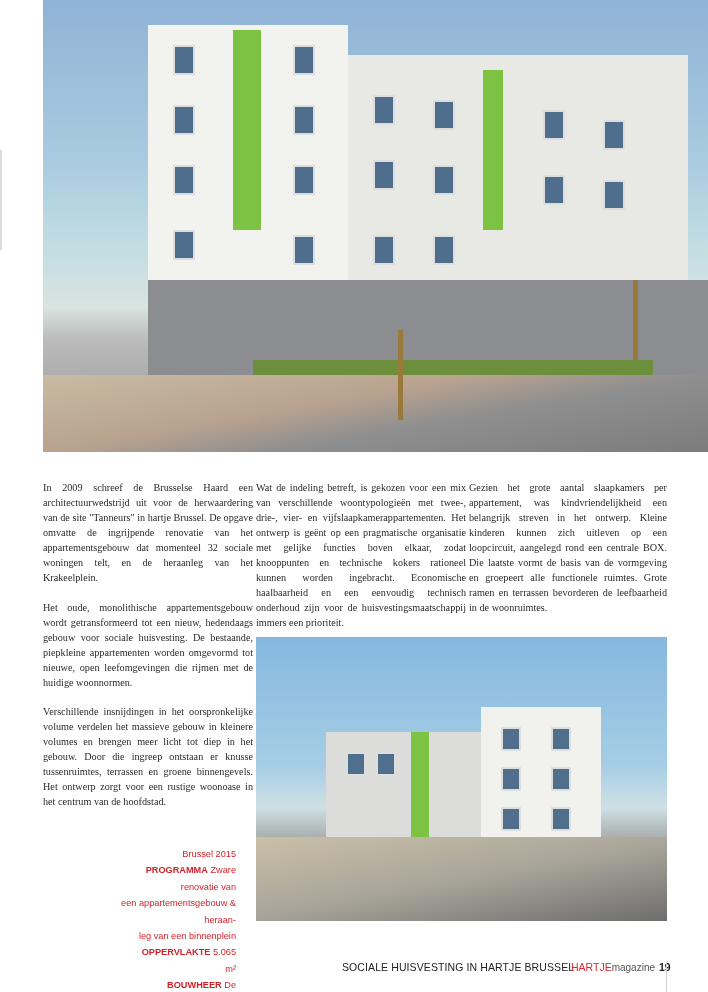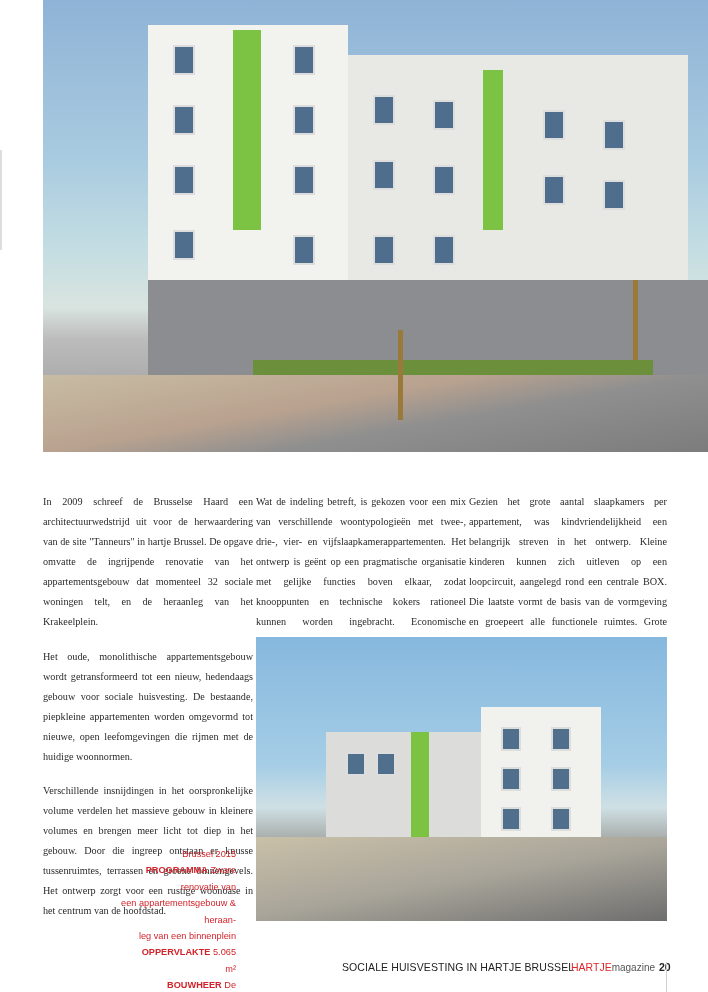--- a/index.html
+++ b/index.html
@@ -8,21 +8,21 @@
     background:linear-gradient(180deg,#8fb3d6 0%,#a9cbe0 35%,#c3dde2 55%,#d9e4e0 68%,#bcbcbc 75%,#8f8f8f 100%);}
   .hero .bldg-main{position:absolute;left:105px;top:25px;width:200px;height:300px;background:#f2f2ee;}
   .hero .bldg-side{position:absolute;left:305px;top:55px;width:340px;height:265px;background:#e8e8e4;}
   .hero .base{position:absolute;left:105px;top:280px;width:560px;height:95px;background:#8b8d90;}
   .hero .green1{position:absolute;left:190px;top:30px;width:28px;height:200px;background:#7cc243;}
   .hero .green2{position:absolute;left:440px;top:70px;width:20px;height:160px;background:#7cc243;}
   .hero .win{position:absolute;width:18px;height:26px;background:#4f6d8c;border:2px solid #ddd;}
   .hero .street{position:absolute;left:0;top:375px;width:665px;height:77px;background:linear-gradient(170deg,#c8bca3 0%,#b9a28f 40%,#8f8f8f 60%,#7c7c7c 100%);}
   .hero .grass{position:absolute;left:210px;top:360px;width:400px;height:16px;background:#6b8f3a;}
   .hero .tree{position:absolute;width:5px;background:#9a7a3a;}
-  .col{position:absolute;top:492px;width:210px;font-size:10.2px;line-height:20px;text-align:justify;}
+  .col{position:absolute;top:480px;width:210px;font-size:10.2px;line-height:15px;text-align:justify;}
   .col p{margin:0 0 14.6px 0;}
   .col1{left:43px;}
   .col2{left:256px;}
   .col3{left:469px;width:198px;}
   .photo2{position:absolute;left:256px;top:637px;width:411px;height:284px;overflow:hidden;
     background:linear-gradient(180deg,#86b8de 0%,#a5cde6 45%,#cfe0e4 60%,#9a9a96 75%,#7f7f7c 100%);}
   .photo2 .b1{position:absolute;left:225px;top:70px;width:120px;height:170px;background:#f1f1ee;}
   .photo2 .b2{position:absolute;left:70px;top:95px;width:155px;height:135px;background:#dcdcda;}
   .photo2 .g{position:absolute;left:155px;top:95px;width:18px;height:110px;background:#7cc243;}
   .photo2 .court{position:absolute;left:0;top:200px;width:411px;height:84px;background:linear-gradient(170deg,#c9c0a8 0%,#a9a59a 50%,#6e6e6e 100%);}
@@ -106,15 +106,15 @@
   <div>Brussel 2015</div>
   <div><b>PROGRAMMA</b> <span>Zware renovatie van</span></div>
   <div>een appartementsgebouw &amp; heraan-</div>
   <div>leg van een binnenplein</div>
   <div><b>OPPERVLAKTE</b> <span>5.065 m²</span></div>
   <div><b>BOUWHEER</b> <span>De Brusselse Haard</span></div>
 </div>
 
 <div class="footer footer-title">SOCIALE HUISVESTING IN HARTJE BRUSSEL</div>
 <div class="footer footer-brand">
-  <span class="brand-red">HARTJE</span><span class="brand-mag">magazine</span><span class="pagenum">20</span>
+  <span class="brand-red">HARTJE</span><span class="brand-mag">magazine</span><span class="pagenum">19</span>
 </div>
 <div class="vrule"></div>
 
 </body></html>

